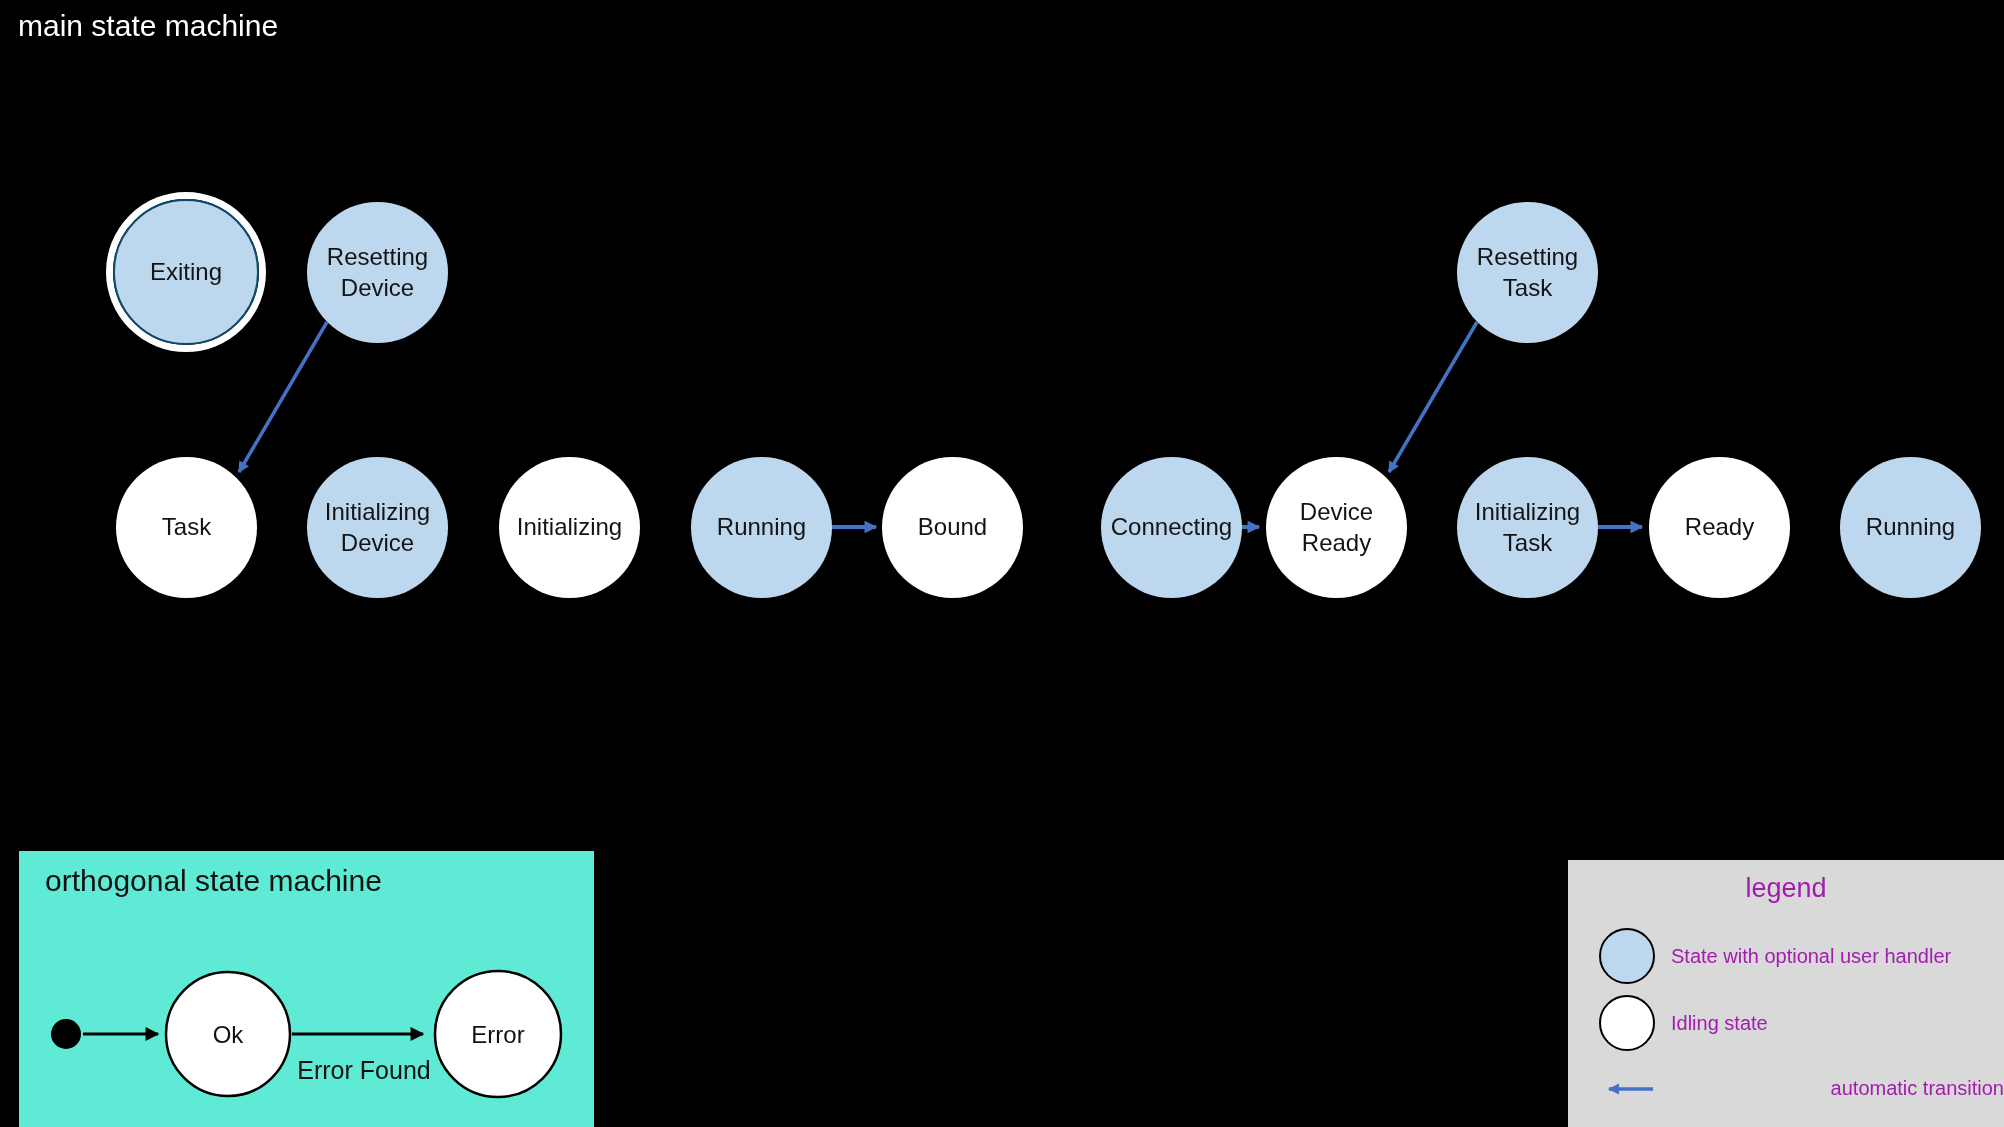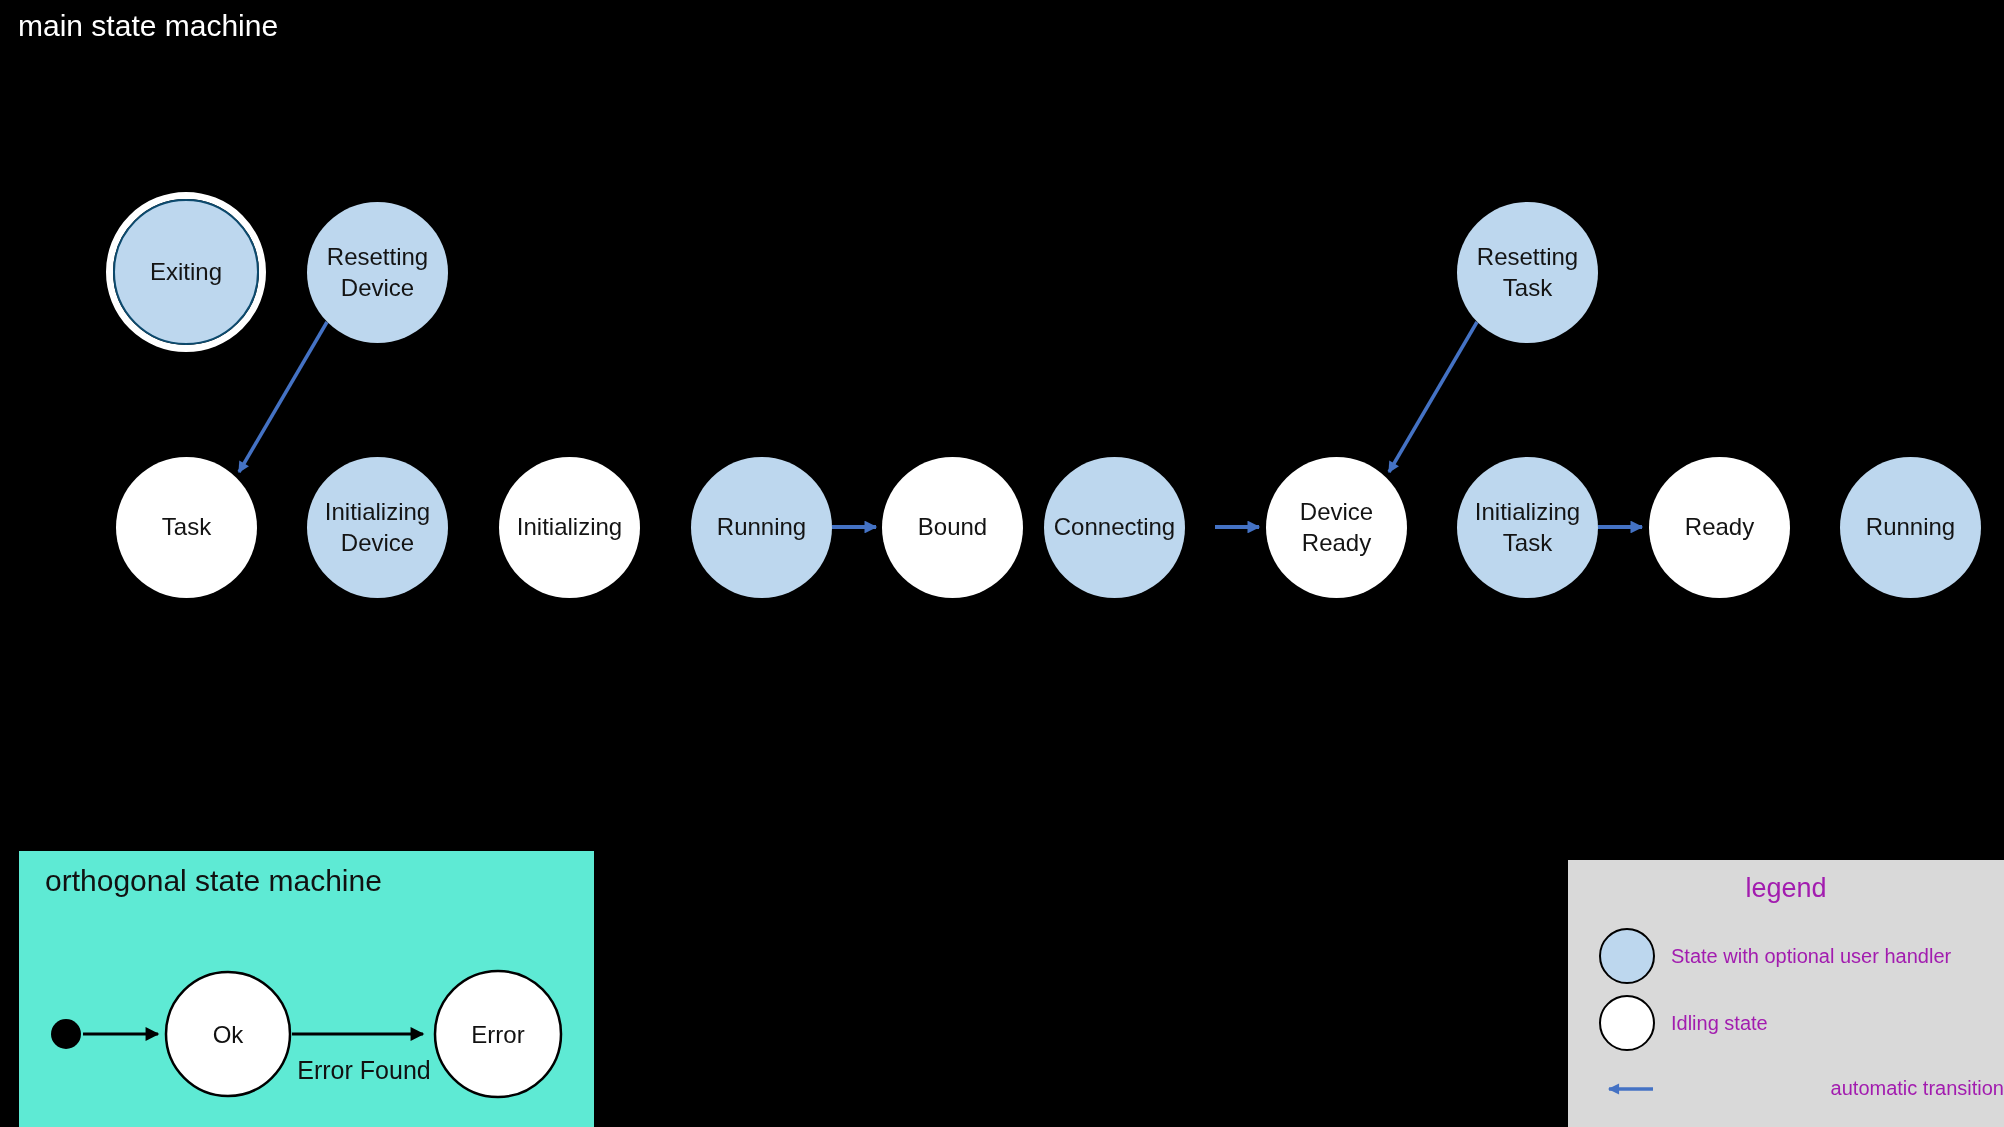--- a/index.html
+++ b/index.html
@@ -81,21 +81,21 @@
 Device</div>
   <div class="state handler" style="left:1457px;top:202px;">Resetting
 Task</div>
 
   <div class="state idling" style="left:116px;top:457px;">Task</div>
   <div class="state handler" style="left:307px;top:457px;">Initializing
 Device</div>
   <div class="state idling" style="left:499px;top:457px;">Initializing</div>
   <div class="state handler" style="left:691px;top:457px;">Running</div>
   <div class="state idling" style="left:882px;top:457px;">Bound</div>
-  <div class="state handler" style="left:1044px;top:457px;">Connecting</div>
+  <div class="state handler" style="left:1101px;top:457px;">Connecting</div>
   <div class="state idling" style="left:1266px;top:457px;">Device
 Ready</div>
   <div class="state handler" style="left:1457px;top:457px;">Initializing
 Task</div>
   <div class="state idling" style="left:1649px;top:457px;">Ready</div>
   <div class="state handler" style="left:1840px;top:457px;">Running</div>
 
   <div class="ortho-box">
     <div class="ortho-title">orthogonal state machine</div>
     <svg class="ortho-svg" width="575" height="256" viewBox="0 0 575 256">

